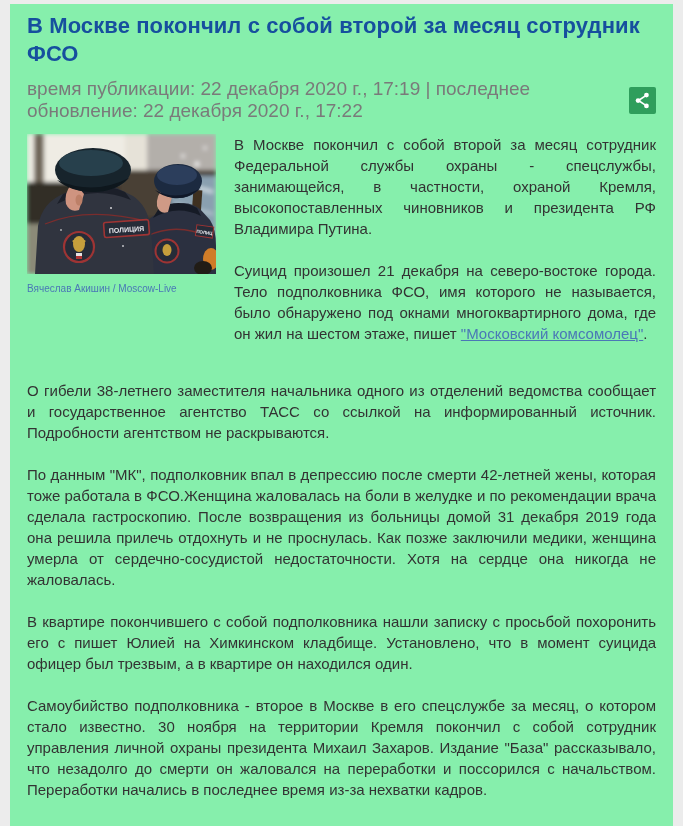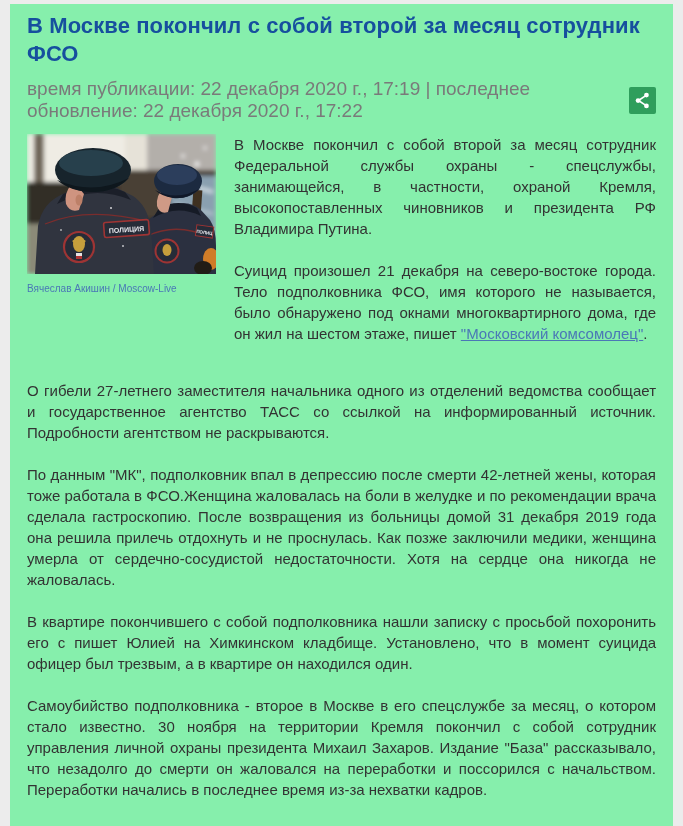--- a/index.html
+++ b/index.html
@@ -166,20 +166,20 @@
       <a class="photo-caption">Вячеслав Акишин / Moscow-Live</a>
     </figure>
 
     <div class="lead-col">
       <p class="body-par">В Москве покончил с собой второй за месяц сотрудник Федеральной службы охраны - спецслужбы, занимающейся, в частности, охраной Кремля, высокопоставленных чиновников и президента РФ Владимира Путина.</p>
       <p class="body-par"><span>Суицид произошел 21 декабря на северо-востоке города. Тело подполковника ФСО, имя которого не называется, было обнаружено под окнами многоквартирного дома, где он жил на шестом этаже, пишет </span><a class="inline-link">"Московский комсомолец"</a><span>.</span></p>
     </div>
   </div>
 
   <div class="article-body">
-    <p class="body-par">О гибели 27-летнего заместителя начальника одного из отделений ведомства сообщает и государственное агентство ТАСС со ссылкой на информированный источник. Подробности агентством не раскрываются.</p>
+    <p class="body-par">О гибели 38-летнего заместителя начальника одного из отделений ведомства сообщает и государственное агентство ТАСС со ссылкой на информированный источник. Подробности агентством не раскрываются.</p>
     <p class="body-par">По данным "МК", подполковник впал в депрессию после смерти 42-летней жены, которая тоже работала в ФСО.Женщина жаловалась на боли в желудке и по рекомендации врача сделала гастроскопию. После возвращения из больницы домой 31 декабря 2019 года она решила прилечь отдохнуть и не проснулась. Как позже заключили медики, женщина умерла от сердечно-сосудистой недостаточности. Хотя на сердце она никогда не жаловалась.</p>
     <p class="body-par">В квартире покончившего с собой подполковника нашли записку с просьбой похоронить его с пишет Юлией на Химкинском кладбище. Установлено, что в момент суицида офицер был трезвым, а в квартире он находился один.</p>
     <p class="body-par">Самоубийство подполковника - второе в Москве в его спецслужбе за месяц, о котором стало известно. 30 ноября на территории Кремля покончил с собой сотрудник управления личной охраны президента Михаил Захаров. Издание "База" рассказывало, что незадолго до смерти он жаловался на переработки и поссорился с начальством. Переработки начались в последнее время из-за нехватки кадров.</p>
 
   </div>
 
 </div>
 
 </body></html>

